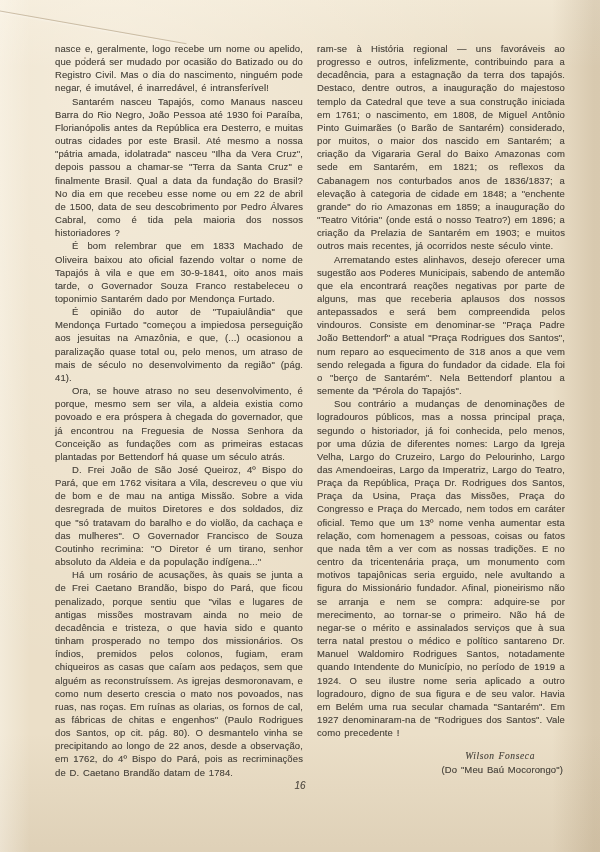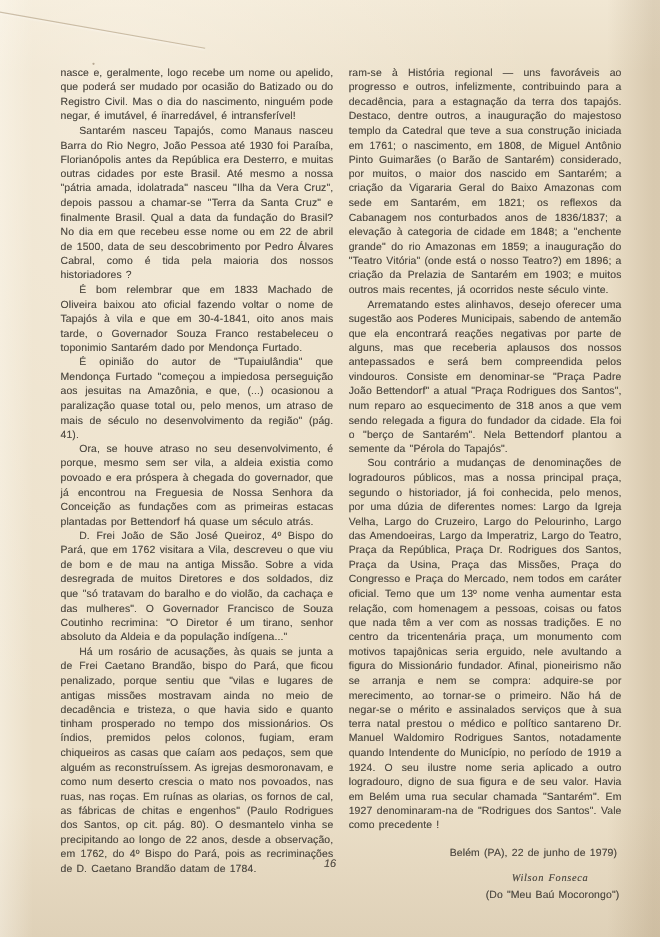--- a/index.html
+++ b/index.html
@@ -18,21 +18,21 @@
   .crease {
     position:absolute; left:-12px; top:26px; width:200px; height:1px;
     background:rgba(150,128,96,0.45);
     transform:rotate(10deg);
     box-shadow:0 1px 2px rgba(255,255,255,0.5);
   }
   .speck { position:absolute; width:2px; height:2px; border-radius:50%; background:rgba(120,100,75,0.5); }
   .speck.s1 { left:84px; top:57px; }
   .speck.s2 { left:148px; top:101px; width:3px; height:1px; }
   .columns {
-    position:absolute; top:60px; left:55px;
+    position:absolute; top:42px; left:55px;
     display:flex; gap:14px;
   }
   .col {
     width:248px;
     text-align:justify;
     font-size:9.5px;
     line-height:13.15px;
     letter-spacing:0.1px;
     word-spacing:1px;
     hyphens:auto;
@@ -76,32 +76,31 @@
 
   <div class="crease"></div>
   <div class="speck s1"></div>
   <div class="speck s2"></div>
 
   <div class="columns">
 
     <div class="col">
       <p class="noindent">nasce e, geralmente, logo recebe um nome ou apelido, que poderá ser mudado por ocasião do Batizado ou do Registro Civil. Mas o dia do nascimento, ninguém pode negar, é imutável, é inarredável, é intransferível!</p>
       <p>Santarém nasceu Tapajós, como Manaus nasceu Barra do Rio Negro, João Pessoa até 1930 foi Paraíba, Florianópolis antes da República era Desterro, e muitas outras cidades por este Brasil. Até mesmo a nossa "pátria amada, idolatrada" nasceu "Ilha da Vera Cruz", depois passou a chamar-se "Terra da Santa Cruz" e finalmente Brasil. Qual a data da fundação do Brasil? No dia em que recebeu esse nome ou em 22 de abril de 1500, data de seu descobrimento por Pedro Álvares Cabral, como é tida pela maioria dos nossos historiadores ?</p>
-      <p>É bom relembrar que em 1833 Machado de Oliveira baixou ato oficial fazendo voltar o nome de Tapajós à vila e que em 30-4-1841, oito anos mais tarde, o Governador Souza Franco restabeleceu o toponimio Santarém dado por Mendonça Furtado.</p>
+      <p>É bom relembrar que em 1833 Machado de Oliveira baixou ato oficial fazendo voltar o nome de Tapajós à vila e que em 30-9-1841, oito anos mais tarde, o Governador Souza Franco restabeleceu o toponimio Santarém dado por Mendonça Furtado.</p>
       <p>É opinião do autor de "Tupaiulândia" que Mendonça Furtado "começou a impiedosa perseguição aos jesuitas na Amazônia, e que, (...) ocasionou a paralização quase total ou, pelo menos, um atraso de mais de século no desenvolvimento da região" (pág. 41).</p>
       <p>Ora, se houve atraso no seu desenvolvimento, é porque, mesmo sem ser vila, a aldeia existia como povoado e era próspera à chegada do governador, que já encontrou na Freguesia de Nossa Senhora da Conceição as fundações com as primeiras estacas plantadas por Bettendorf há quase um século atrás.</p>
       <p>D. Frei João de São José Queiroz, 4º Bispo do Pará, que em 1762 visitara a Vila, descreveu o que viu de bom e de mau na antiga Missão. Sobre a vida desregrada de muitos Diretores e dos soldados, diz que "só tratavam do baralho e do violão, da cachaça e das mulheres". O Governador Francisco de Souza Coutinho recrimina: "O Diretor é um tirano, senhor absoluto da Aldeia e da população indígena..."</p>
       <p>Há um rosário de acusações, às quais se junta a de Frei Caetano Brandão, bispo do Pará, que ficou penalizado, porque sentiu que "vilas e lugares de antigas missões mostravam ainda no meio de decadência e tristeza, o que havia sido e quanto tinham prosperado no tempo dos missionários. Os índios, premidos pelos colonos, fugiam, eram chiqueiros as casas que caíam aos pedaços, sem que alguém as reconstruíssem. As igrejas desmoronavam, e como num deserto crescia o mato nos povoados, nas ruas, nas roças. Em ruínas as olarias, os fornos de cal, as fábricas de chitas e engenhos" (Paulo Rodrigues dos Santos, op cit. pág. 80). O desmantelo vinha se precipitando ao longo de 22 anos, desde a observação, em 1762, do 4º Bispo do Pará, pois as recriminações de D. Caetano Brandão datam de 1784.</p>
     </div>
 
     <div class="col">
       <p class="noindent">ram-se à História regional — uns favoráveis ao progresso e outros, infelizmente, contribuindo para a decadência, para a estagnação da terra dos tapajós. Destaco, dentre outros, a inauguração do majestoso templo da Catedral que teve a sua construção iniciada em 1761; o nascimento, em 1808, de Miguel Antônio Pinto Guimarães (o Barão de Santarém) considerado, por muitos, o maior dos nascido em Santarém; a criação da Vigararia Geral do Baixo Amazonas com sede em Santarém, em 1821; os reflexos da Cabanagem nos conturbados anos de 1836/1837; a elevação à categoria de cidade em 1848; a "enchente grande" do rio Amazonas em 1859; a inauguração do "Teatro Vitória" (onde está o nosso Teatro?) em 1896; a criação da Prelazia de Santarém em 1903; e muitos outros mais recentes, já ocorridos neste século vinte.</p>
       <p>Arrematando estes alinhavos, desejo oferecer uma sugestão aos Poderes Municipais, sabendo de antemão que ela encontrará reações negativas por parte de alguns, mas que receberia aplausos dos nossos antepassados e será bem compreendida pelos vindouros. Consiste em denominar-se "Praça Padre João Bettendorf" a atual "Praça Rodrigues dos Santos", num reparo ao esquecimento de 318 anos a que vem sendo relegada a figura do fundador da cidade. Ela foi o "berço de Santarém". Nela Bettendorf plantou a semente da "Pérola do Tapajós".</p>
       <p>Sou contrário a mudanças de denominações de logradouros públicos, mas a nossa principal praça, segundo o historiador, já foi conhecida, pelo menos, por uma dúzia de diferentes nomes: Largo da Igreja Velha, Largo do Cruzeiro, Largo do Pelourinho, Largo das Amendoeiras, Largo da Imperatriz, Largo do Teatro, Praça da República, Praça Dr. Rodrigues dos Santos, Praça da Usina, Praça das Missões, Praça do Congresso e Praça do Mercado, nem todos em caráter oficial. Temo que um 13º nome venha aumentar esta relação, com homenagem a pessoas, coisas ou fatos que nada têm a ver com as nossas tradições. E no centro da tricentenária praça, um monumento com motivos tapajônicas seria erguido, nele avultando a figura do Missionário fundador. Afinal, pioneirismo não se arranja e nem se compra: adquire-se por merecimento, ao tornar-se o primeiro. Não há de negar-se o mérito e assinalados serviços que à sua terra natal prestou o médico e político santareno Dr. Manuel Waldomiro Rodrigues Santos, notadamente quando Intendente do Município, no período de 1919 a 1924. O seu ilustre nome seria aplicado a outro logradouro, digno de sua figura e de seu valor. Havia em Belém uma rua secular chamada "Santarém". Em 1927 denominaram-na de "Rodrigues dos Santos". Vale como precedente !</p>
-      <p class="dateline">Belém (PA), 22 de junho de 1979)</p>
       <p class="author">Wilson Fonseca</p>
       <p class="source">(Do "Meu Baú Mocorongo")</p>
     </div>
 
   </div>
 
   <div class="pagenum">16</div>
 
 </div>
 

